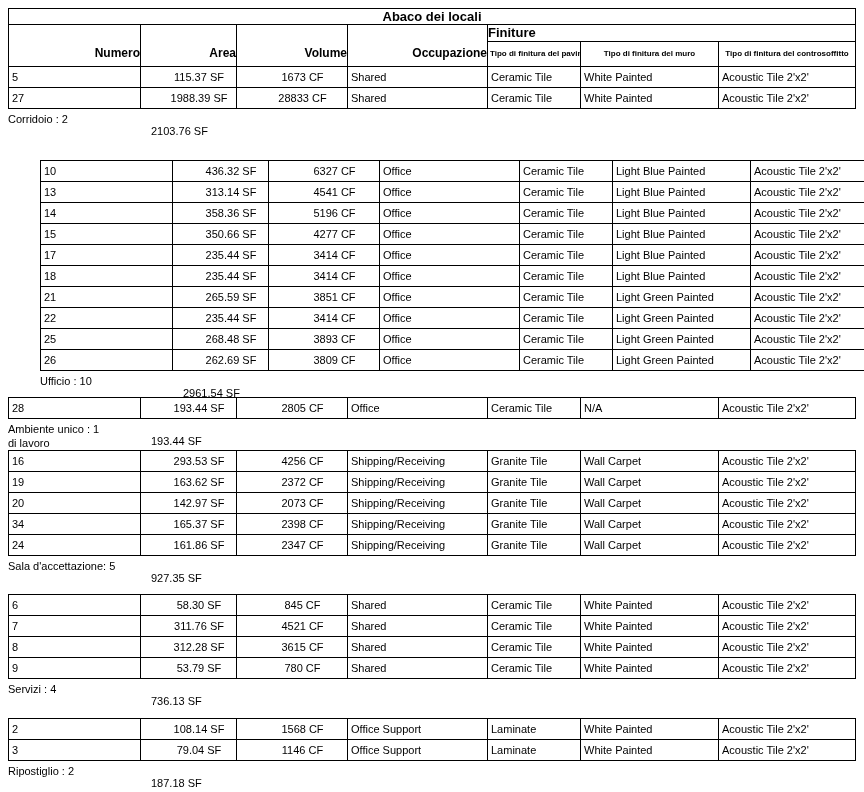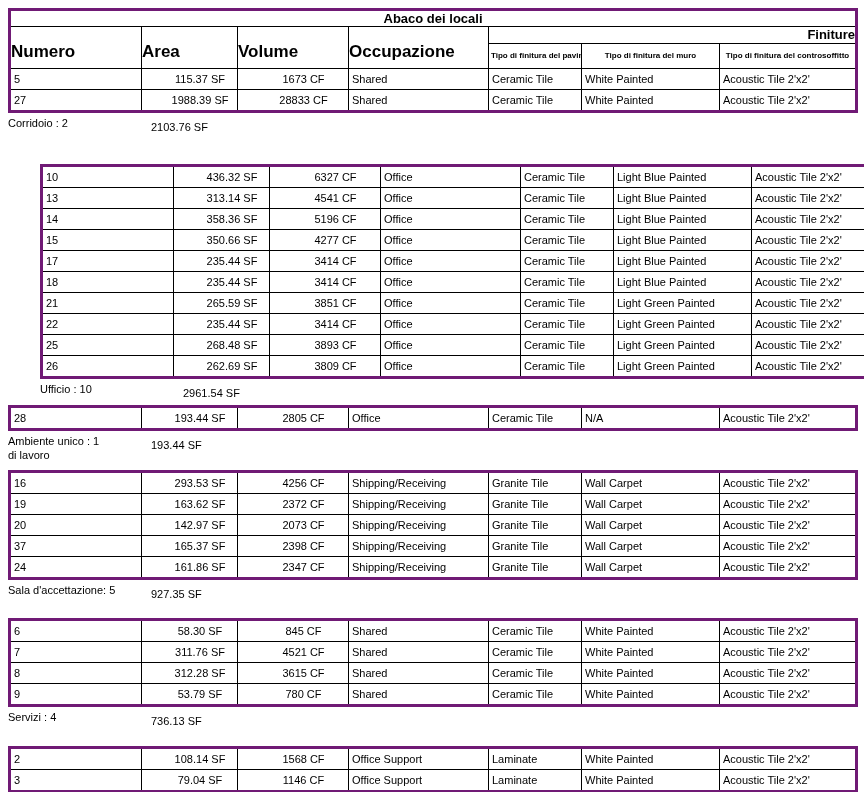--- a/index.html
+++ b/index.html
@@ -4,55 +4,55 @@
 <style>
   html,body{margin:0;padding:0;}
   body{
     width:864px;height:792px;overflow:hidden;background:#ffffff;color:#000;
     font-family:"Liberation Sans", sans-serif;
   }
   .page{padding:8px 0 0 8px;}
   section.group{display:block;}
   .group-0{margin-bottom:33px;}
   .group-1{margin-bottom:8px;margin-left:32px;}
-  .group-2{margin-bottom:8px;}
+  .group-2{margin-bottom:0;}
   .group-3{margin-bottom:20px;}
   .group-4{margin-bottom:21px;}
   .group-5{margin-bottom:0;}
 
   table.sched{
     border-collapse:collapse;table-layout:fixed;width:847px;
-    border:3px solid #701a75;
+    border:1px solid #701a75;
   }
   table.sched td{border:1px solid #000;overflow:hidden;white-space:nowrap;}
 
   td.title{
     border-bottom:2px solid #000;text-align:center;font-weight:bold;
     font-size:13px;height:15px;padding:0;line-height:15px;
   }
   td.main-h{
-    font-weight:bold;font-size:17px;text-align:left;
+    font-weight:bold;font-size:12px;text-align:right;
     vertical-align:bottom;padding:0 0 6px 0;border-bottom:2px solid #000;
   }
   td.fin{
-    font-weight:bold;font-size:13px;text-align:right;height:16px;
+    font-weight:bold;font-size:13px;text-align:left;height:16px;
     padding:0;line-height:16px;
   }
   td.sh{
     font-weight:bold;font-size:8px;text-align:center;vertical-align:middle;
     line-height:1.25;white-space:normal;padding:1px 2px;
     border-bottom:2px solid #000;height:22px;
   }
   td.d{font-size:11px;height:20px;padding:0 3px;line-height:20px;}
   td.c{text-align:center;padding-left:24px;}
   td.l{text-align:left;}
 
   .footer{position:relative;margin-top:3px;font-size:11px;line-height:14px;min-height:15px;text-decoration:underline;}
   .f-lines{display:inline-block;}
-  .f-total{position:absolute;left:143px;top:4px;}
+  .f-total{position:absolute;left:143px;top:12px;}
 </style>
 </head>
 <body>
 
 <div class="page">
 
   <section class="group group-0">
     <table class="sched">
       <colgroup>
         <col style="width:132px">
@@ -289,21 +289,21 @@
             <tr>
               <td class="d l">20</td>
               <td class="d c">142.97 SF</td>
               <td class="d c">2073 CF</td>
               <td class="d l">Shipping/Receiving</td>
               <td class="d l">Granite Tile</td>
               <td class="d l">Wall Carpet</td>
               <td class="d l">Acoustic Tile 2'x2'</td>
             </tr>
             <tr>
-              <td class="d l">37</td>
+              <td class="d l">34</td>
               <td class="d c">165.37 SF</td>
               <td class="d c">2398 CF</td>
               <td class="d l">Shipping/Receiving</td>
               <td class="d l">Granite Tile</td>
               <td class="d l">Wall Carpet</td>
               <td class="d l">Acoustic Tile 2'x2'</td>
             </tr>
             <tr>
               <td class="d l">24</td>
               <td class="d c">161.86 SF</td>

